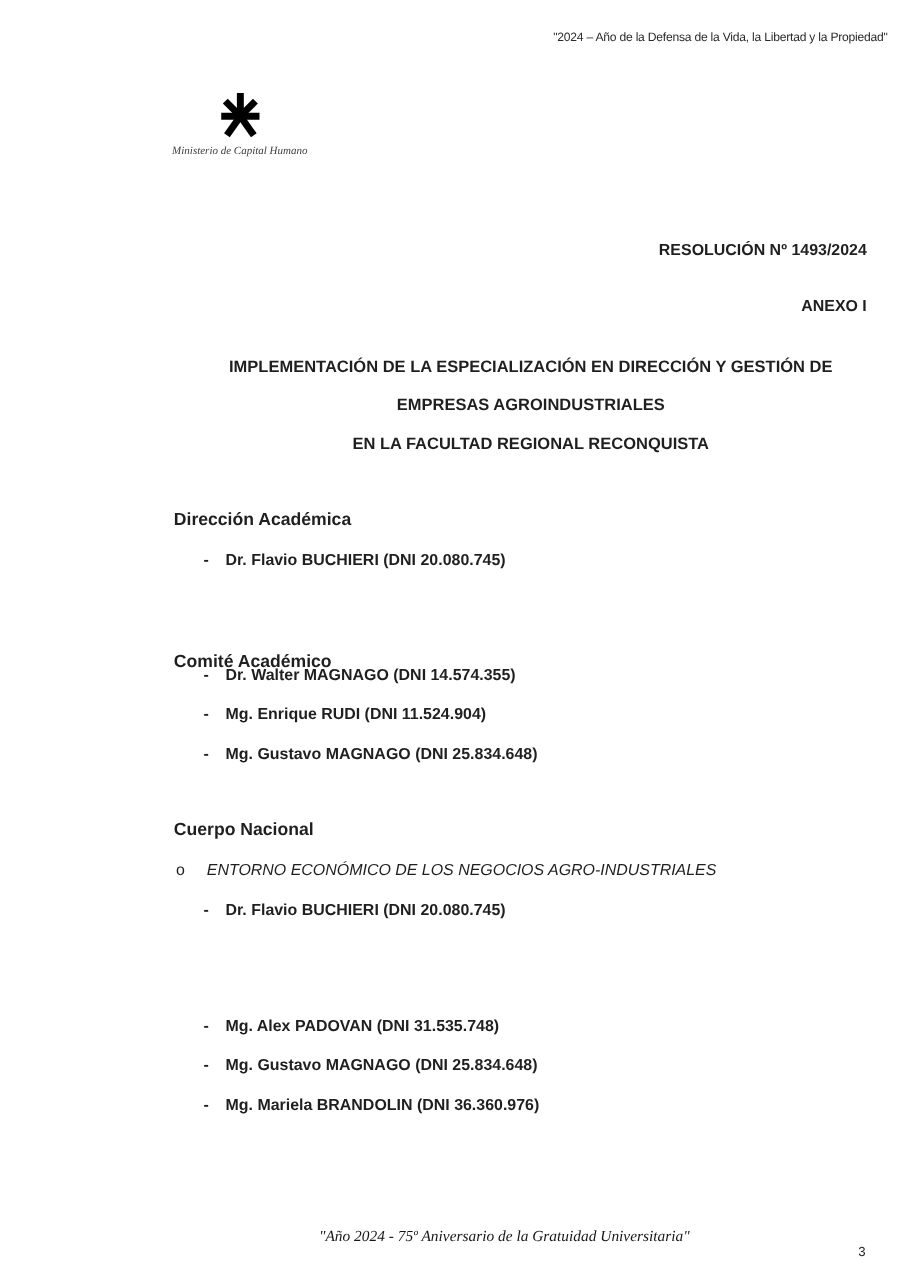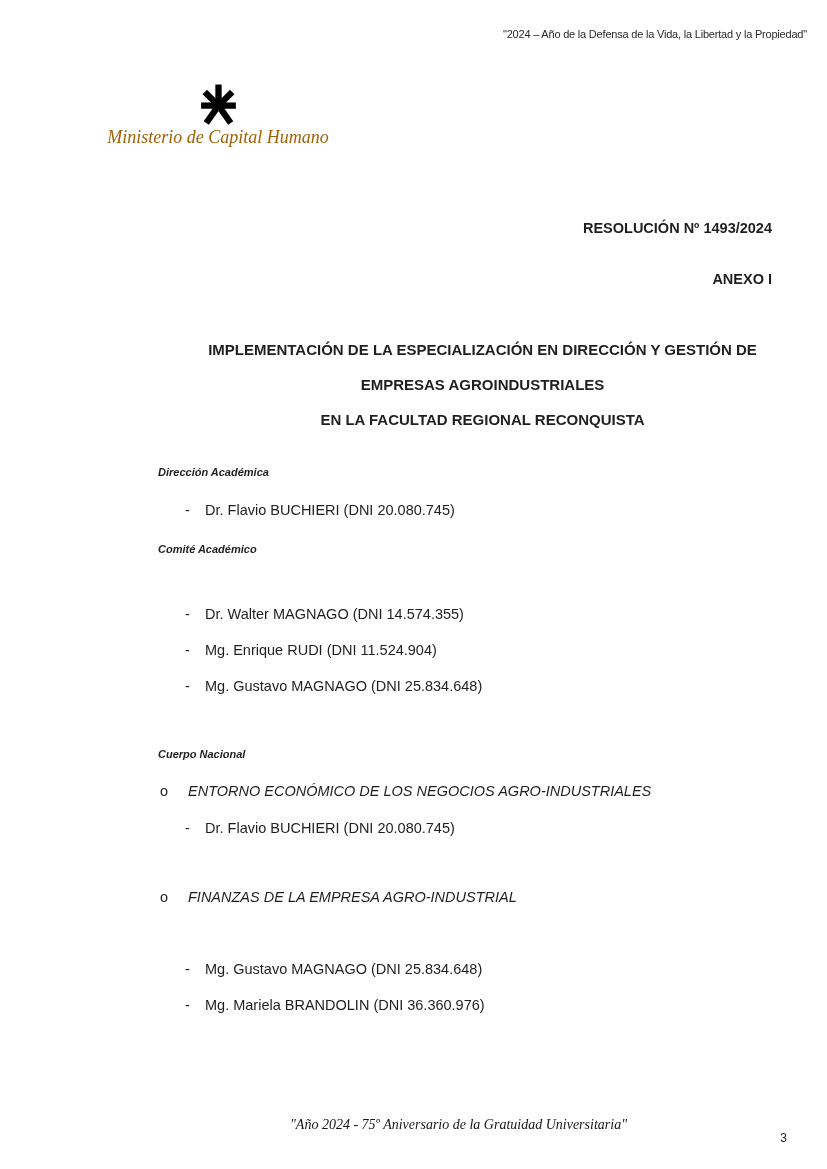--- a/index.html
+++ b/index.html
@@ -27,67 +27,66 @@
     position: absolute;
     top: 84px;
     left: 98px;
     width: 240px;
     text-align: center;
   }
   .letterhead .logo { display: block; margin: 0 auto 2px auto; }
   .ministry-line {
     font-family: "Liberation Serif", serif;
     font-style: italic;
-    font-size: 18px;
+    font-size: 10px;
     line-height: 21px;
-    color: #a16207;
+    color: #404040;
     white-space: nowrap;
   }
 
   .resolution-block {
     position: absolute;
     top: 221px;
-    right: 55px;
+    right: 39px;
     text-align: right;
     font-weight: bold;
     font-size: 14.5px;
     line-height: 15px;
     white-space: nowrap;
   }
   .annex-label { margin-top: 36px; }
 
   .title-block {
     position: absolute;
     top: 326px;
     left: 158px;
     right: 20px;
     text-align: center;
     font-weight: bold;
     font-size: 15px;
     line-height: 15px;
-    margin-top: 16px;
   }
   .title-line { margin-bottom: 20px; white-space: nowrap; }
 
   .section-heading {
     position: absolute;
     left: 158px;
     font-weight: bold;
-    font-style: italic;
-    font-size: 11px;
+    font-size: 16px;
     line-height: 15px;
     white-space: nowrap;
   }
 
   .member {
     position: absolute;
     left: 185px;
     font-size: 14.5px;
     line-height: 15px;
     white-space: nowrap;
+    font-weight: bold;
   }
   .dash-bullet {
     display: inline-block;
     width: 20px;
     color: #1f1f1f;
   }
 
   .course {
     position: absolute;
     left: 160px;
@@ -152,42 +151,42 @@
     <div class="title-line">IMPLEMENTACIÓN DE LA ESPECIALIZACIÓN EN DIRECCIÓN Y GESTIÓN DE</div>
     <div class="title-line">EMPRESAS AGROINDUSTRIALES</div>
     <div class="title-line">EN LA FACULTAD REGIONAL RECONQUISTA</div>
   </div>
 
   <div class="section-heading" style="top:465px">Dirección Académica</div>
   <div class="member" style="top:503px">
     <span class="dash-bullet">-</span><span>Dr. Flavio BUCHIERI (DNI 20.080.745)</span>
   </div>
 
-  <div class="section-heading" style="top:542px">Comité Académico</div>
+  <div class="section-heading" style="top:594px">Comité Académico</div>
   <div class="member" style="top:607px">
     <span class="dash-bullet">-</span><span>Dr. Walter MAGNAGO (DNI 14.574.355)</span>
   </div>
   <div class="member" style="top:643px">
     <span class="dash-bullet">-</span><span>Mg. Enrique RUDI (DNI 11.524.904)</span>
   </div>
   <div class="member" style="top:679px">
     <span class="dash-bullet">-</span><span>Mg. Gustavo MAGNAGO (DNI 25.834.648)</span>
   </div>
 
   <div class="section-heading" style="top:747px">Cuerpo Nacional</div>
 
   <div class="course" style="top:784px">
     <span class="circle-bullet">o</span><span>ENTORNO ECONÓMICO DE LOS NEGOCIOS AGRO-INDUSTRIALES</span>
   </div>
   <div class="member" style="top:821px">
     <span class="dash-bullet">-</span><span>Dr. Flavio BUCHIERI (DNI 20.080.745)</span>
   </div>
 
-  <div class="course" style="top:890px">
-    <span class="circle-bullet">o</span><span>FINANZAS DE LA EMPRESA AGRO-INDUSTRIAL</span>
+  <div class="member" style="top:926px">
+    <span class="dash-bullet">-</span><span>Mg. Alex PADOVAN (DNI 31.535.748)</span>
   </div>
   <div class="member" style="top:962px">
     <span class="dash-bullet">-</span><span>Mg. Gustavo MAGNAGO (DNI 25.834.648)</span>
   </div>
   <div class="member" style="top:998px">
     <span class="dash-bullet">-</span><span>Mg. Mariela BRANDOLIN (DNI 36.360.976)</span>
   </div>
 
   <div class="footer-quote">"Año 2024 - 75º Aniversario de la Gratuidad Universitaria"</div>
   <div class="page-number">3</div>

